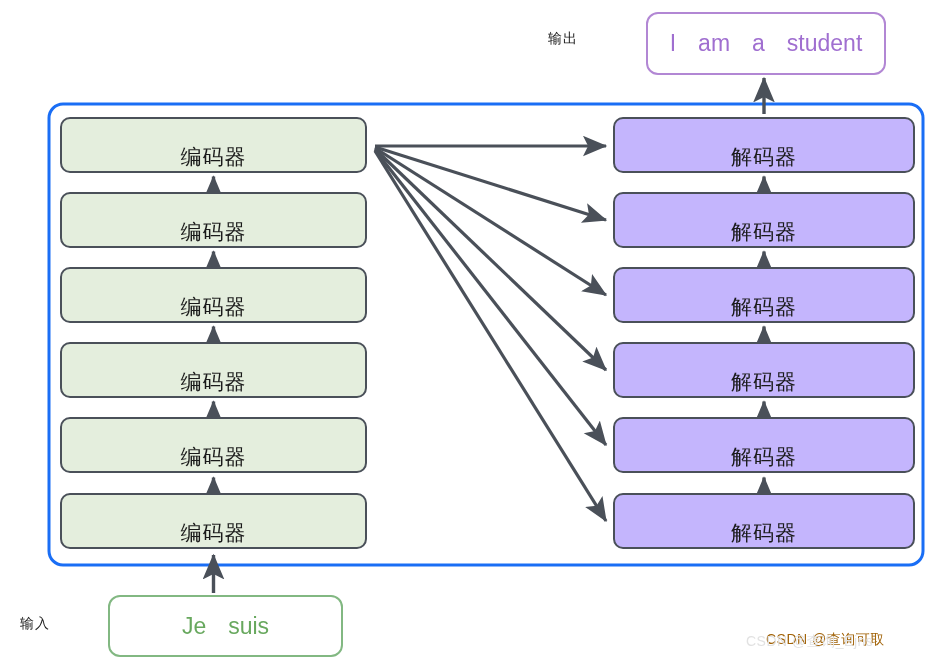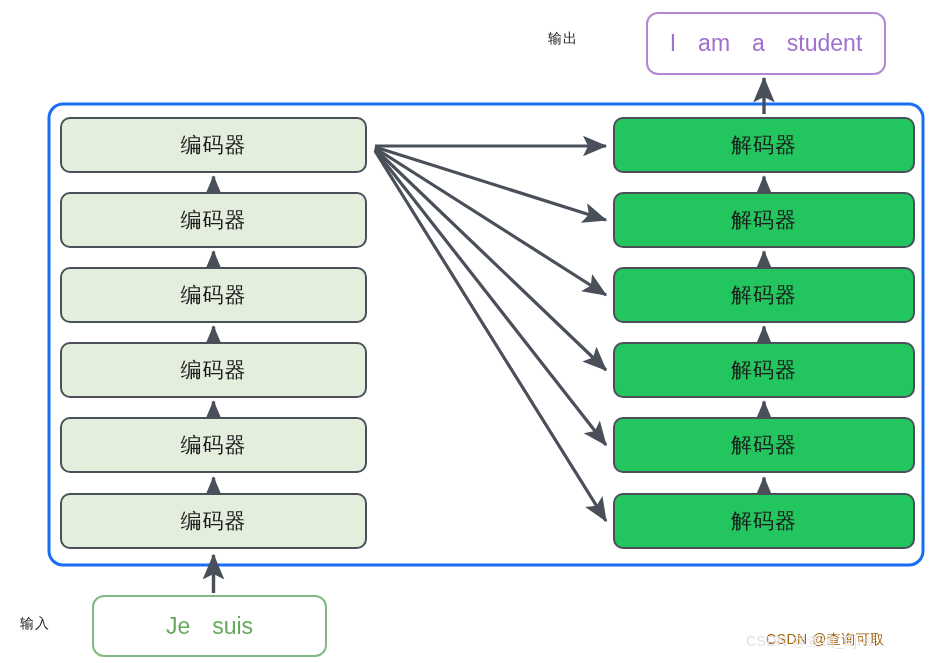--- a/index.html
+++ b/index.html
@@ -23,33 +23,33 @@
     top: 0;
     width: 946px;
     height: 663px;
     pointer-events: none;
   }
   .node-box {
     position: absolute;
     box-sizing: border-box;
     border-radius: 10px;
     display: flex;
-    align-items: center;
+    align-items: flex-end;
     justify-content: center;
     font-size: 21px;
     letter-spacing: 1px;
   }
   .encoder-box {
     border: 2.5px solid #4a5059;
     background: #e4eedd;
     color: #1a1a1a;
   }
   .decoder-box {
     border: 2.5px solid #4a5059;
-    background: #22c55e;
+    background: #c4b5fd;
     color: #1a1a1a;
   }
   .io-box {
     position: absolute;
     box-sizing: border-box;
     border-radius: 12px;
     background: #ffffff;
     display: flex;
     align-items: center;
     justify-content: center;
@@ -169,21 +169,21 @@
 
   <div class="io-box output-box" style="left:646px; top:12px; width:240px; height:63px;">
     <span class="io-token">I</span>
     <span class="io-token">am</span>
     <span class="io-token">a</span>
     <span class="io-token">student</span>
   </div>
 
   <div class="cn-label" style="left:20px; top:615px;">输入</div>
 
-  <div class="io-box input-box" style="left:92px; top:595px; width:235px; height:62px;">
+  <div class="io-box input-box" style="left:108px; top:595px; width:235px; height:62px;">
     <span class="io-token">Je</span>
     <span class="io-token">suis</span>
   </div>
 
   <div class="watermark" style="left:766px; top:631px;">CSDN @查询可取</div>
   <div class="watermark wm-b" style="left:746px; top:633px;">CSDN @查询_Ejns</div>
 
 </div>
 
 </body></html>

